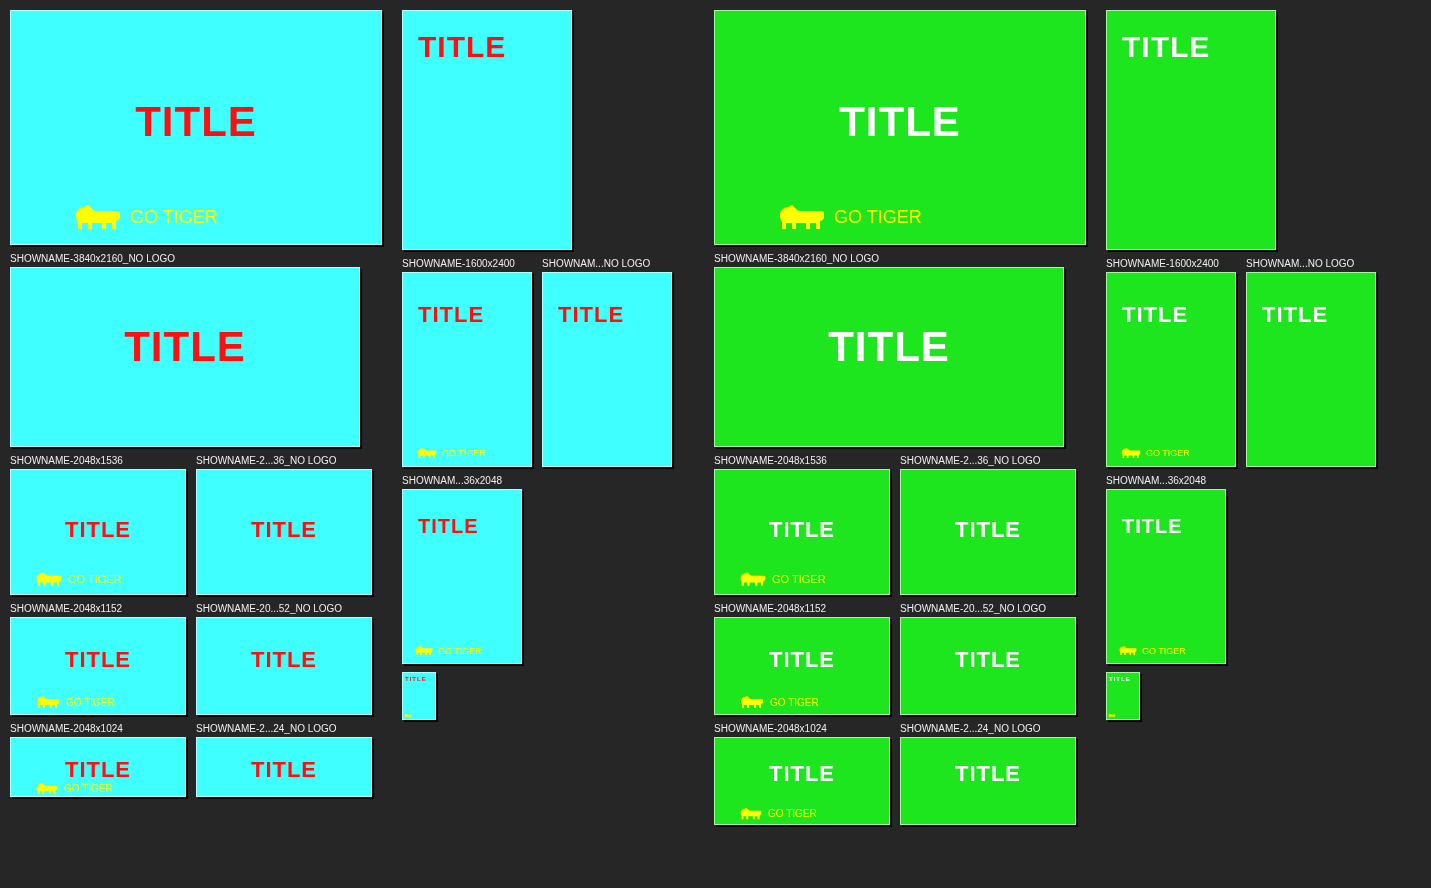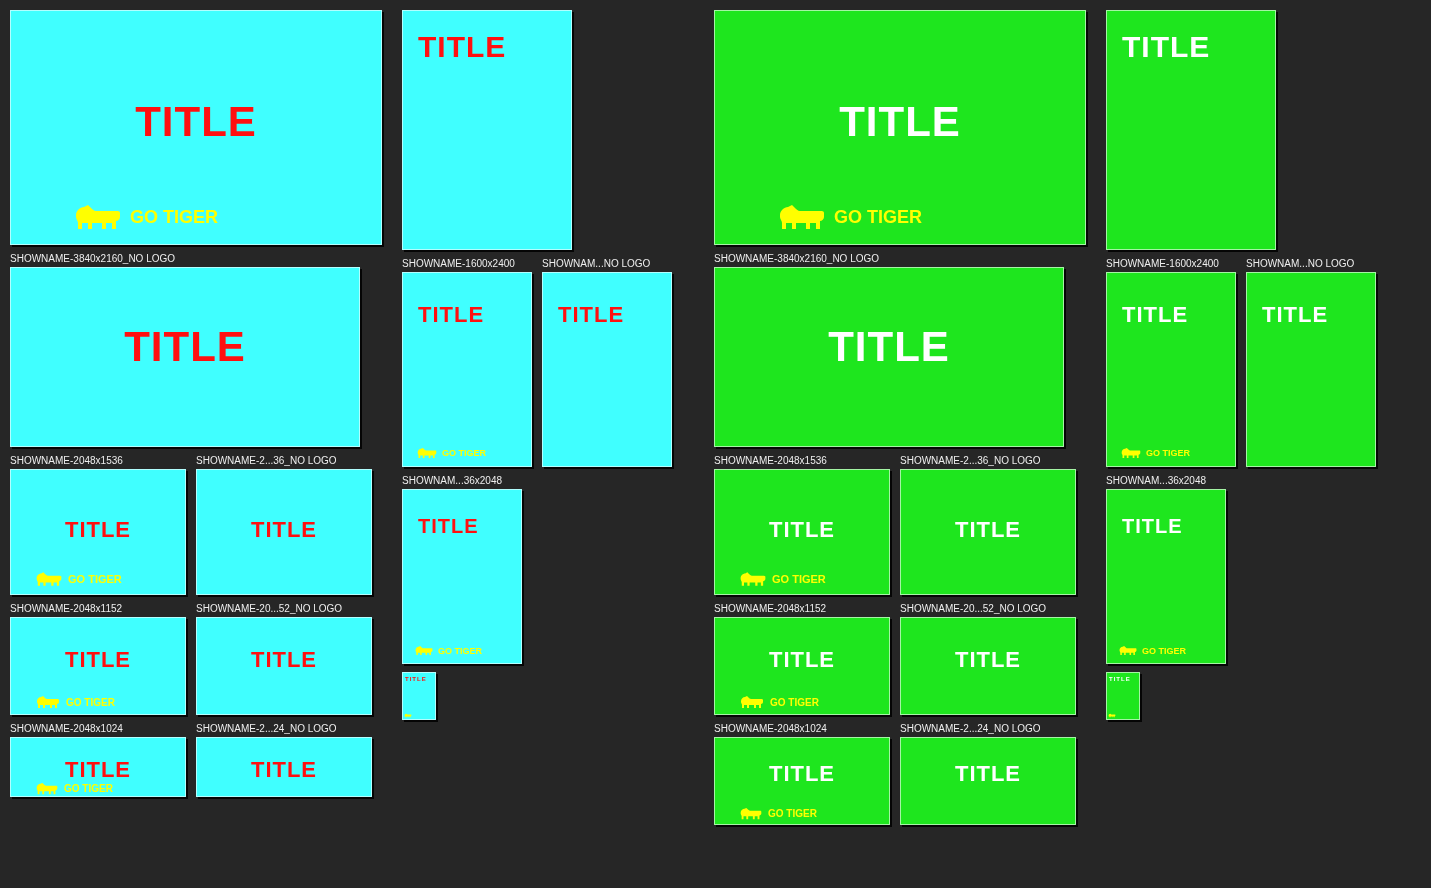--- a/index.html
+++ b/index.html
@@ -46,21 +46,21 @@
       letter-spacing: 1px;
     }
     .title-red { color: #FF1010; }
     .title-white { color: #FFFFFF; }
     .logoSlot {
       position: absolute;
       display: flex;
       align-items: center;
       gap: 4px;
       color: #FFFF00;
-      font-weight: 700;
+      font-weight: 400;
     }
     .logoSlot svg { display: block; }
 
     
     .d-hero { width: 372px; height: 235px; }
     .d-heroNL { width: 350px; height: 180px; }
     .d-wide { width: 176px; height: 126px; }
     .d-tallA { width: 170px; height: 240px; }
     .d-midP { width: 130px; height: 195px; }
     .d-midP2 { width: 120px; height: 175px; }

